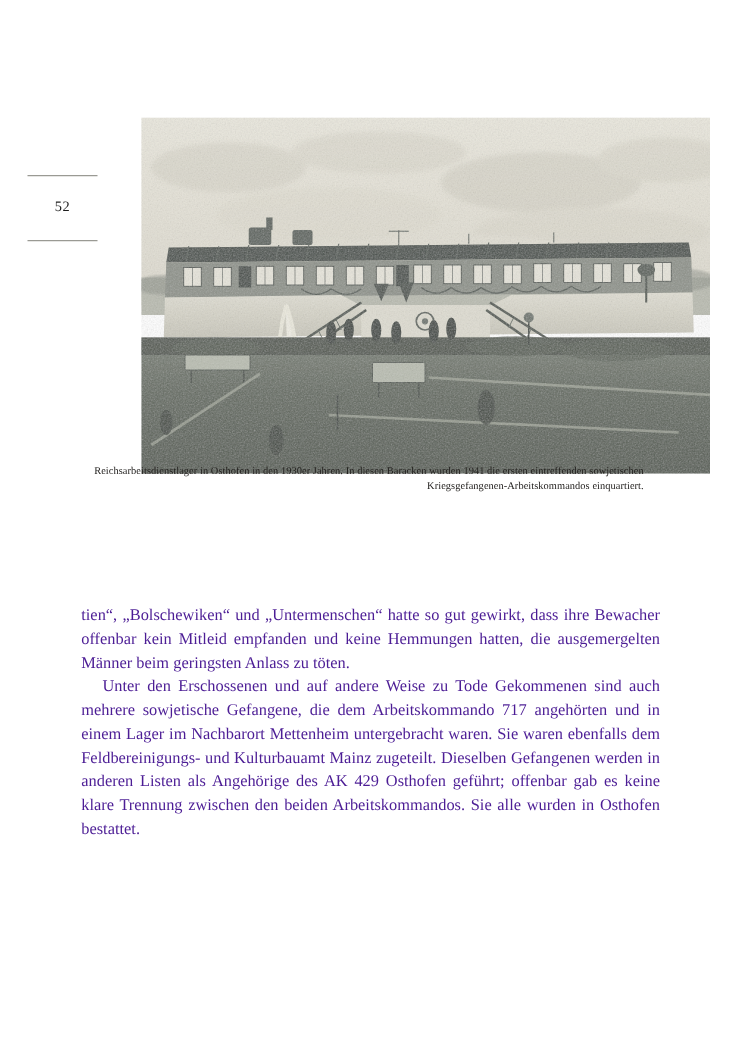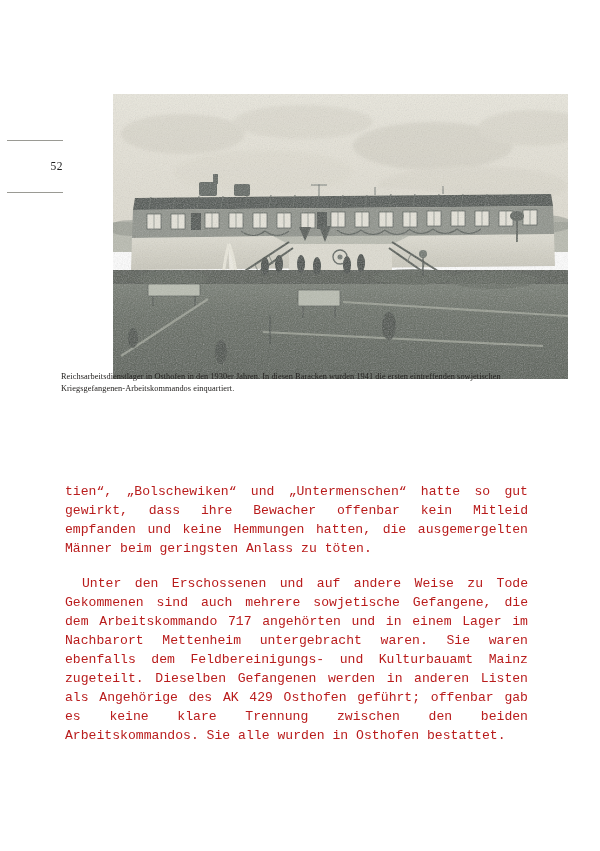--- a/index.html
+++ b/index.html
@@ -12,24 +12,24 @@
     height: 851px;
     position: relative;
     font-family: "Liberation Serif", serif;
     color: #1a1a1a;
     overflow: hidden;
   }
 
   
   #folio {
     position: absolute;
-    left: 7px;
+    left: 22px;
     top: 140px;
     width: 56px;
-    text-align: right;
+    text-align: center;
   }
   #folio .rule {
     height: 1px;
     background: #9a9a94;
     width: 100%;
   }
   #folio .rule.bottom { margin-top: 0; }
   #folio .num {
     font-size: 11.5px;
     letter-spacing: .5px;
@@ -48,47 +48,47 @@
   }
   #photo {
     width: 100%;
     height: 100%;
     display: block;
   }
 
   
   #caption {
     position: absolute;
-    left: 61px;
+    left: 45px;
     top: 371px;
     width: 470px;
     font-size: 8.3px;
     line-height: 11.6px;
     color: #23211f;
     letter-spacing: .06px;
+    text-align: right;
   }
 
   
   #body-text {
     position: absolute;
     left: 65px;
     top: 482px;
     width: 463px;
   }
   #body-text p {
     margin: 0;
     font-size: 13.1px;
     line-height: 19.0px;
     text-align: justify;
     text-justify: inter-word;
-    color: #b91c1c;
+    color: #4c1d95;
     letter-spacing: .01px;
-    font-family: Liberation Mono, monospace;
-  }
-  #body-text p.indent { text-indent: 17px; margin-top: 16px; }
+  }
+  #body-text p.indent { text-indent: 17px; }
 </style>
 </head>
 <body>
 
 <div id="folio">
   <div class="rule top"></div>
   <div class="num">52</div>
   <div class="rule bottom"></div>
 </div>
 

